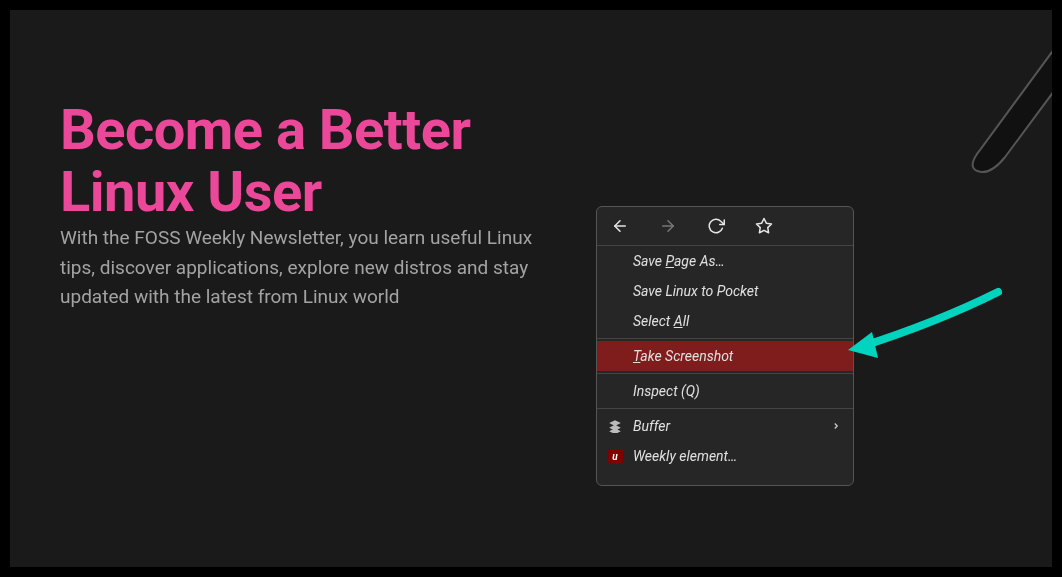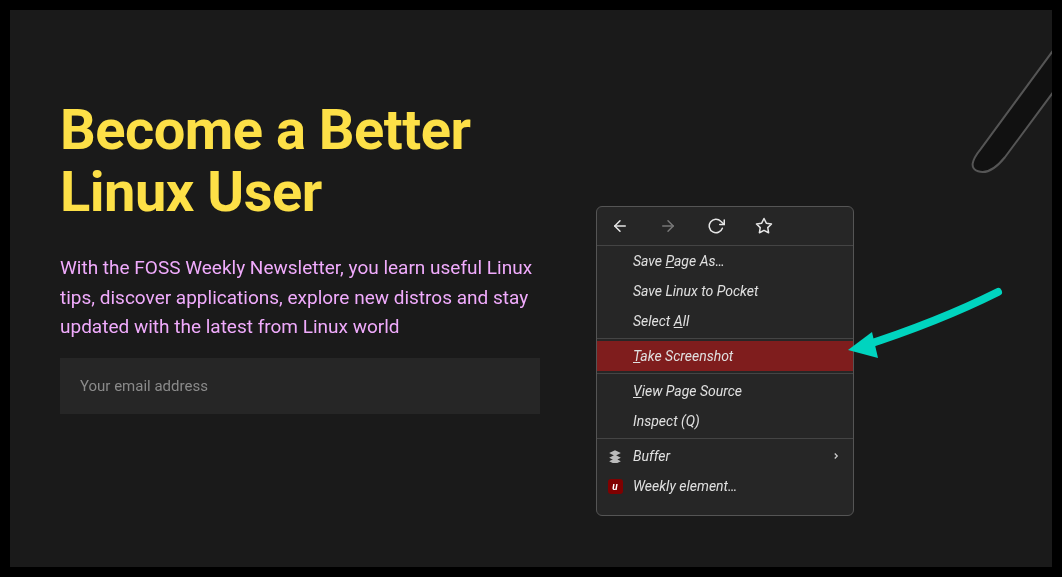--- a/index.html
+++ b/index.html
@@ -14,32 +14,31 @@
   position: absolute;
   top: 10px; left: 10px; right: 10px; bottom: 10px;
   background: #1a1a1a;
   overflow: hidden;
 }
 .hero {
   padding: 90px 50px 0 50px;
   max-width: 600px;
 }
 .title {
-  color: #fde047;
+  color: #ec4899;
   font-size: 56px;
   font-weight: 700;
   line-height: 1.1;
   letter-spacing: -0.5px;
-  margin-bottom: 30px;
 }
 .subtitle {
-  color: #f0abfc;
+  color: #a3a3a3;
   font-size: 19px;
   line-height: 1.55;
-  margin-bottom: 16px;
+  margin-bottom: 36px;
   max-width: 490px;
 }
 .email-field {
   width: 480px;
   height: 56px;
   background: #262626;
   border: none;
   padding: 0 20px;
   color: #8a8a8a;
   font-size: 15px;
@@ -134,21 +133,20 @@
 
   <div class="pen">
     <svg viewBox="0 0 180 120">
       <path d="M180 0 L60 80 Q40 92 50 100 Q60 108 80 96 L180 30 Z" fill="#111" stroke="#555" stroke-width="2"></path>
     </svg>
   </div>
 
   <div class="hero">
     <h1 class="title">Become a Better Linux User</h1>
     <p class="subtitle">With the FOSS Weekly Newsletter, you learn useful Linux tips, discover applications, explore new distros and stay updated with the latest from Linux world</p>
-    <div class="email-field">Your email address</div>
   </div>
 
   <div class="ctxmenu">
     <div class="ctxnav">
       <span class="navicon">
         <svg width="18" height="18" viewBox="0 0 24 24" fill="none" stroke="currentColor" stroke-width="2" stroke-linecap="round" stroke-linejoin="round">
             <line x1="19" y1="12" x2="5" y2="12"></line>
             <polyline points="12 19 5 12 12 5"></polyline>
           </svg>
       </span>
@@ -182,23 +180,20 @@
     </div>
 
     <div class="sep"></div>
 
     <div class="ctxitem highlight">
       <span><span class="acc">T</span><span>ake Screenshot</span></span>
     </div>
 
     <div class="sep"></div>
 
-    <div class="ctxitem">
-      <span><span class="acc">V</span><span>iew Page Source</span></span>
-    </div>
     <div class="ctxitem">
       <span>Inspect (Q)</span>
     </div>
 
     <div class="sep"></div>
 
     <div class="ctxitem">
       <span class="lefticon">
         <svg width="14" height="14" viewBox="0 0 24 24" fill="#ccc">
             <path d="M12 2l10 5-10 5L2 7l10-5zm0 8l10 5-10 5-10-5 10-5zm0 6l10 5-10 5-10-5 10-5z" opacity="0.9"></path>

